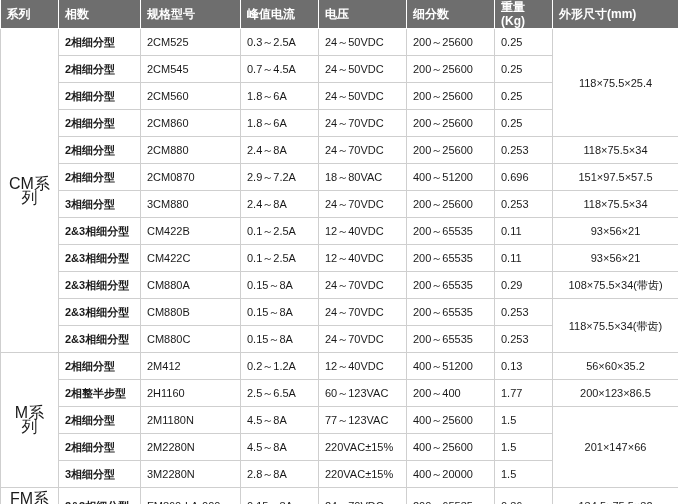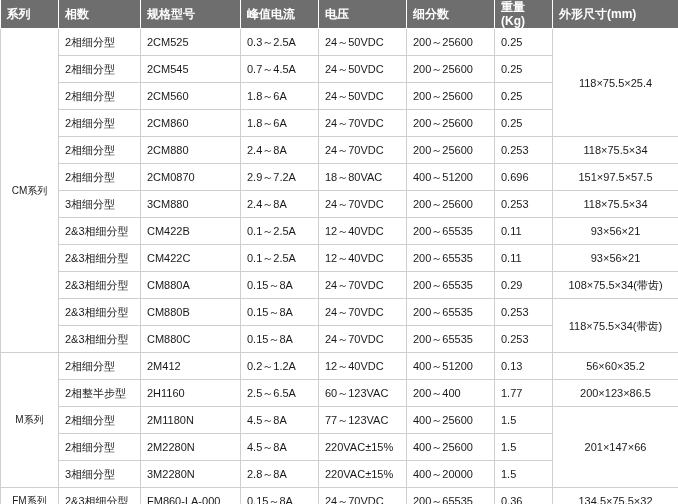--- a/index.html
+++ b/index.html
@@ -37,24 +37,24 @@
     border: 1px solid #cfcfcf;
     padding: 4px 6px;
     height: 18px;
     line-height: 14px;
     vertical-align: middle;
     background: #ffffff;
   }
   td.series {
     text-align: center;
     font-weight: normal;
-    font-size: 10px;
+    font-size: 16px;
   }
   td.ctr { text-align: center; margin-left: 40px; }
-  td.phase { padding-left: 8px; }
+  td.phase { padding-left: 8px; font-weight: bold; }
   .hdr-series  { width: 58px; }
   .hdr-phase   { width: 82px; }
   .hdr-model   { width: 100px; }
   .hdr-current { width: 78px; }
   .hdr-voltage { width: 88px; }
   .hdr-subdiv  { width: 88px; }
   .hdr-weight  { width: 58px; }
   .hdr-dims    { width: 126px; }
 </style>
 </head>

